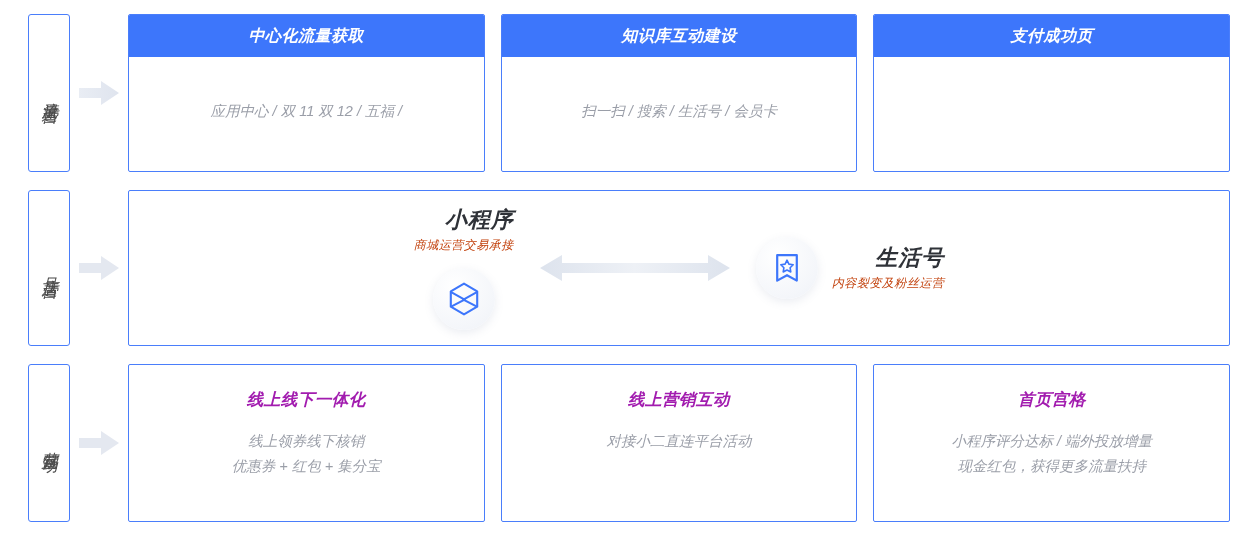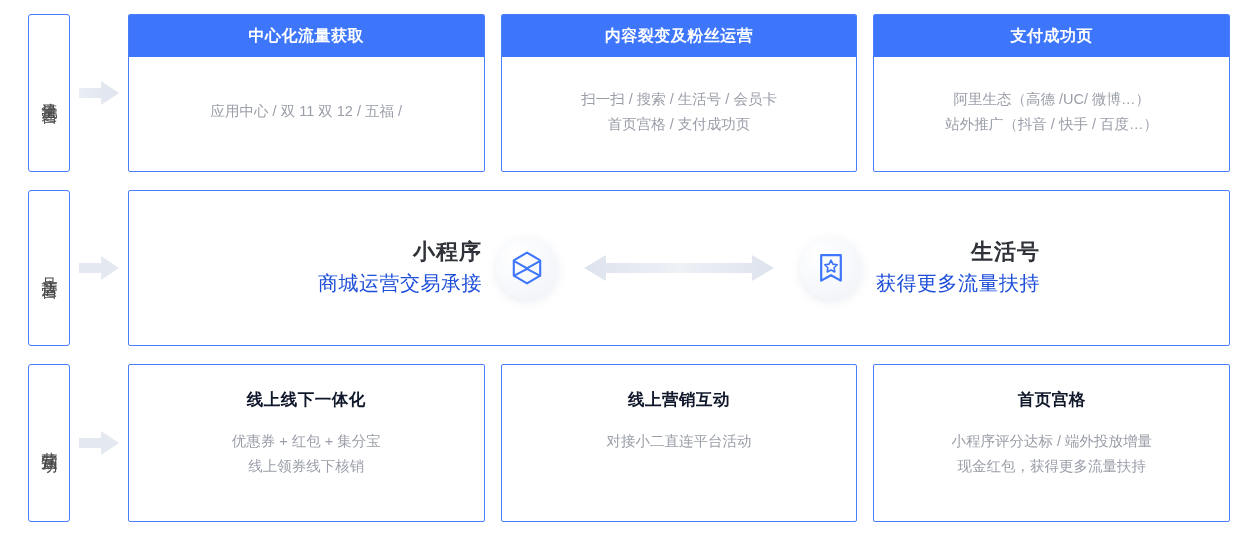--- a/index.html
+++ b/index.html
@@ -16,20 +16,21 @@
     position: relative;
     color: #333;
     -webkit-font-smoothing: antialiased;
   }
 
   .diagram {
     position: absolute;
     left: 0; top: 0;
     width: 1087px;
     height: 544px;
+    font-style: italic;
   }
 
   
   .row {
     position: absolute;
     left: 0;
     width: 1250px;
     display: flex;
     align-items: stretch;
   }
@@ -131,21 +132,21 @@
     display: flex;
     flex-direction: column;
     align-items: center;
     justify-content: flex-start;
     padding: 24px 10px 10px;
     box-sizing: border-box;
   }
   .card-title {
     font-size: 16.5px;
     font-weight: 700;
-    color: #0f172a;
+    color: #a21caf;
     letter-spacing: 0.5px;
     margin-bottom: 18px;
     text-align: center;
     white-space: nowrap;
   }
 
   
   .wide-panel {
     flex: 1 1 auto;
     border: 1px solid #4a7efb;
@@ -162,34 +163,34 @@
     align-items: center;
     justify-content: center;
     gap: 0px;
     width: 100%;
   }
   .node {
     display: flex;
     align-items: center;
     gap: 14px;
   }
-  .node-left { flex-direction: row; }
+  .node-left { flex-direction: column; }
   .node-text-right { text-align: right; }
   .node-text-left  { text-align: right; }
   .node-title {
     font-size: 22px;
     font-weight: 700;
     color: #2f3238;
     line-height: 1.25;
     letter-spacing: 1px;
     white-space: nowrap;
   }
   .node-sub {
-    font-size: 20px;
-    color: #1d4ed8;
+    font-size: 12px;
+    color: #c2410c;
     line-height: 1.5;
     margin-top: 3px;
     letter-spacing: 0.5px;
     white-space: nowrap;
   }
   .node-icon {
     width: 62px;
     height: 62px;
     border-radius: 50%;
     background: radial-gradient(circle at 35% 30%, #ffffff 0%, #f4f6fa 70%, #eef1f7 100%);
@@ -232,33 +233,28 @@
     <div class="cards">
 
       <div class="card">
         <div class="card-header">中心化流量获取</div>
         <div class="card-body">
           <div class="card-line">应用中心 / 双 11 双 12 / 五福 /</div>
         </div>
       </div>
 
       <div class="card">
-        <div class="card-header">内容裂变及粉丝运营</div>
+        <div class="card-header">知识库互动建设</div>
         <div class="card-body">
           <div class="card-line">扫一扫 / 搜索 / 生活号 / 会员卡</div>
-          <div class="card-line">首页宫格 / 支付成功页</div>
         </div>
       </div>
 
       <div class="card">
         <div class="card-header">支付成功页</div>
-        <div class="card-body">
-          <div class="card-line">阿里生态（高德 /UC/ 微博…）</div>
-          <div class="card-line">站外推广（抖音 / 快手 / 百度…）</div>
-        </div>
       </div>
 
     </div>
   </div>
 
   <div class="row" id="row-2">
 
     <div class="vlabel">
       <span class="vlabel-text">号店运营</span>
     </div>
@@ -299,21 +295,21 @@
 
         <div class="node">
           <div class="node-icon">
             <svg width="34" height="34" viewBox="0 0 34 34">
               <path d="M7.2 4.2 L26.8 4.2 L26.8 29.6 L17 24.2 L7.2 29.6 Z" fill="none" stroke="#3d76fb" stroke-width="2.2" stroke-linejoin="round"></path>
               <path d="M17 9.2 L18.9 13.1 L23.2 13.7 L20.1 16.7 L20.8 21 L17 19 L13.2 21 L13.9 16.7 L10.8 13.7 L15.1 13.1 Z" fill="none" stroke="#3d76fb" stroke-width="1.6" stroke-linejoin="round"></path>
             </svg>
           </div>
           <div class="node-text-left">
             <div class="node-title">生活号</div>
-            <div class="node-sub">获得更多流量扶持</div>
+            <div class="node-sub">内容裂变及粉丝运营</div>
           </div>
         </div>
 
       </div>
     </div>
   </div>
 
   <div class="row" id="row-3">
 
     <div class="vlabel">
@@ -324,22 +320,22 @@
       <svg class="arrow-right" viewBox="0 0 40 26">
         <path d="M0,8 L22,8 L22,1 L40,13 L22,25 L22,18 L0,18 Z" fill="#e4e8f0"></path>
       </svg>
     </div>
 
     <div class="cards">
 
       <div class="card">
         <div class="card-body-titled">
           <div class="card-title">线上线下一体化</div>
+          <div class="card-line">线上领券线下核销</div>
           <div class="card-line">优惠券 + 红包 + 集分宝</div>
-          <div class="card-line">线上领券线下核销</div>
         </div>
       </div>
 
       <div class="card">
         <div class="card-body-titled">
           <div class="card-title">线上营销互动</div>
           <div class="card-line">对接小二直连平台活动</div>
         </div>
       </div>
 

